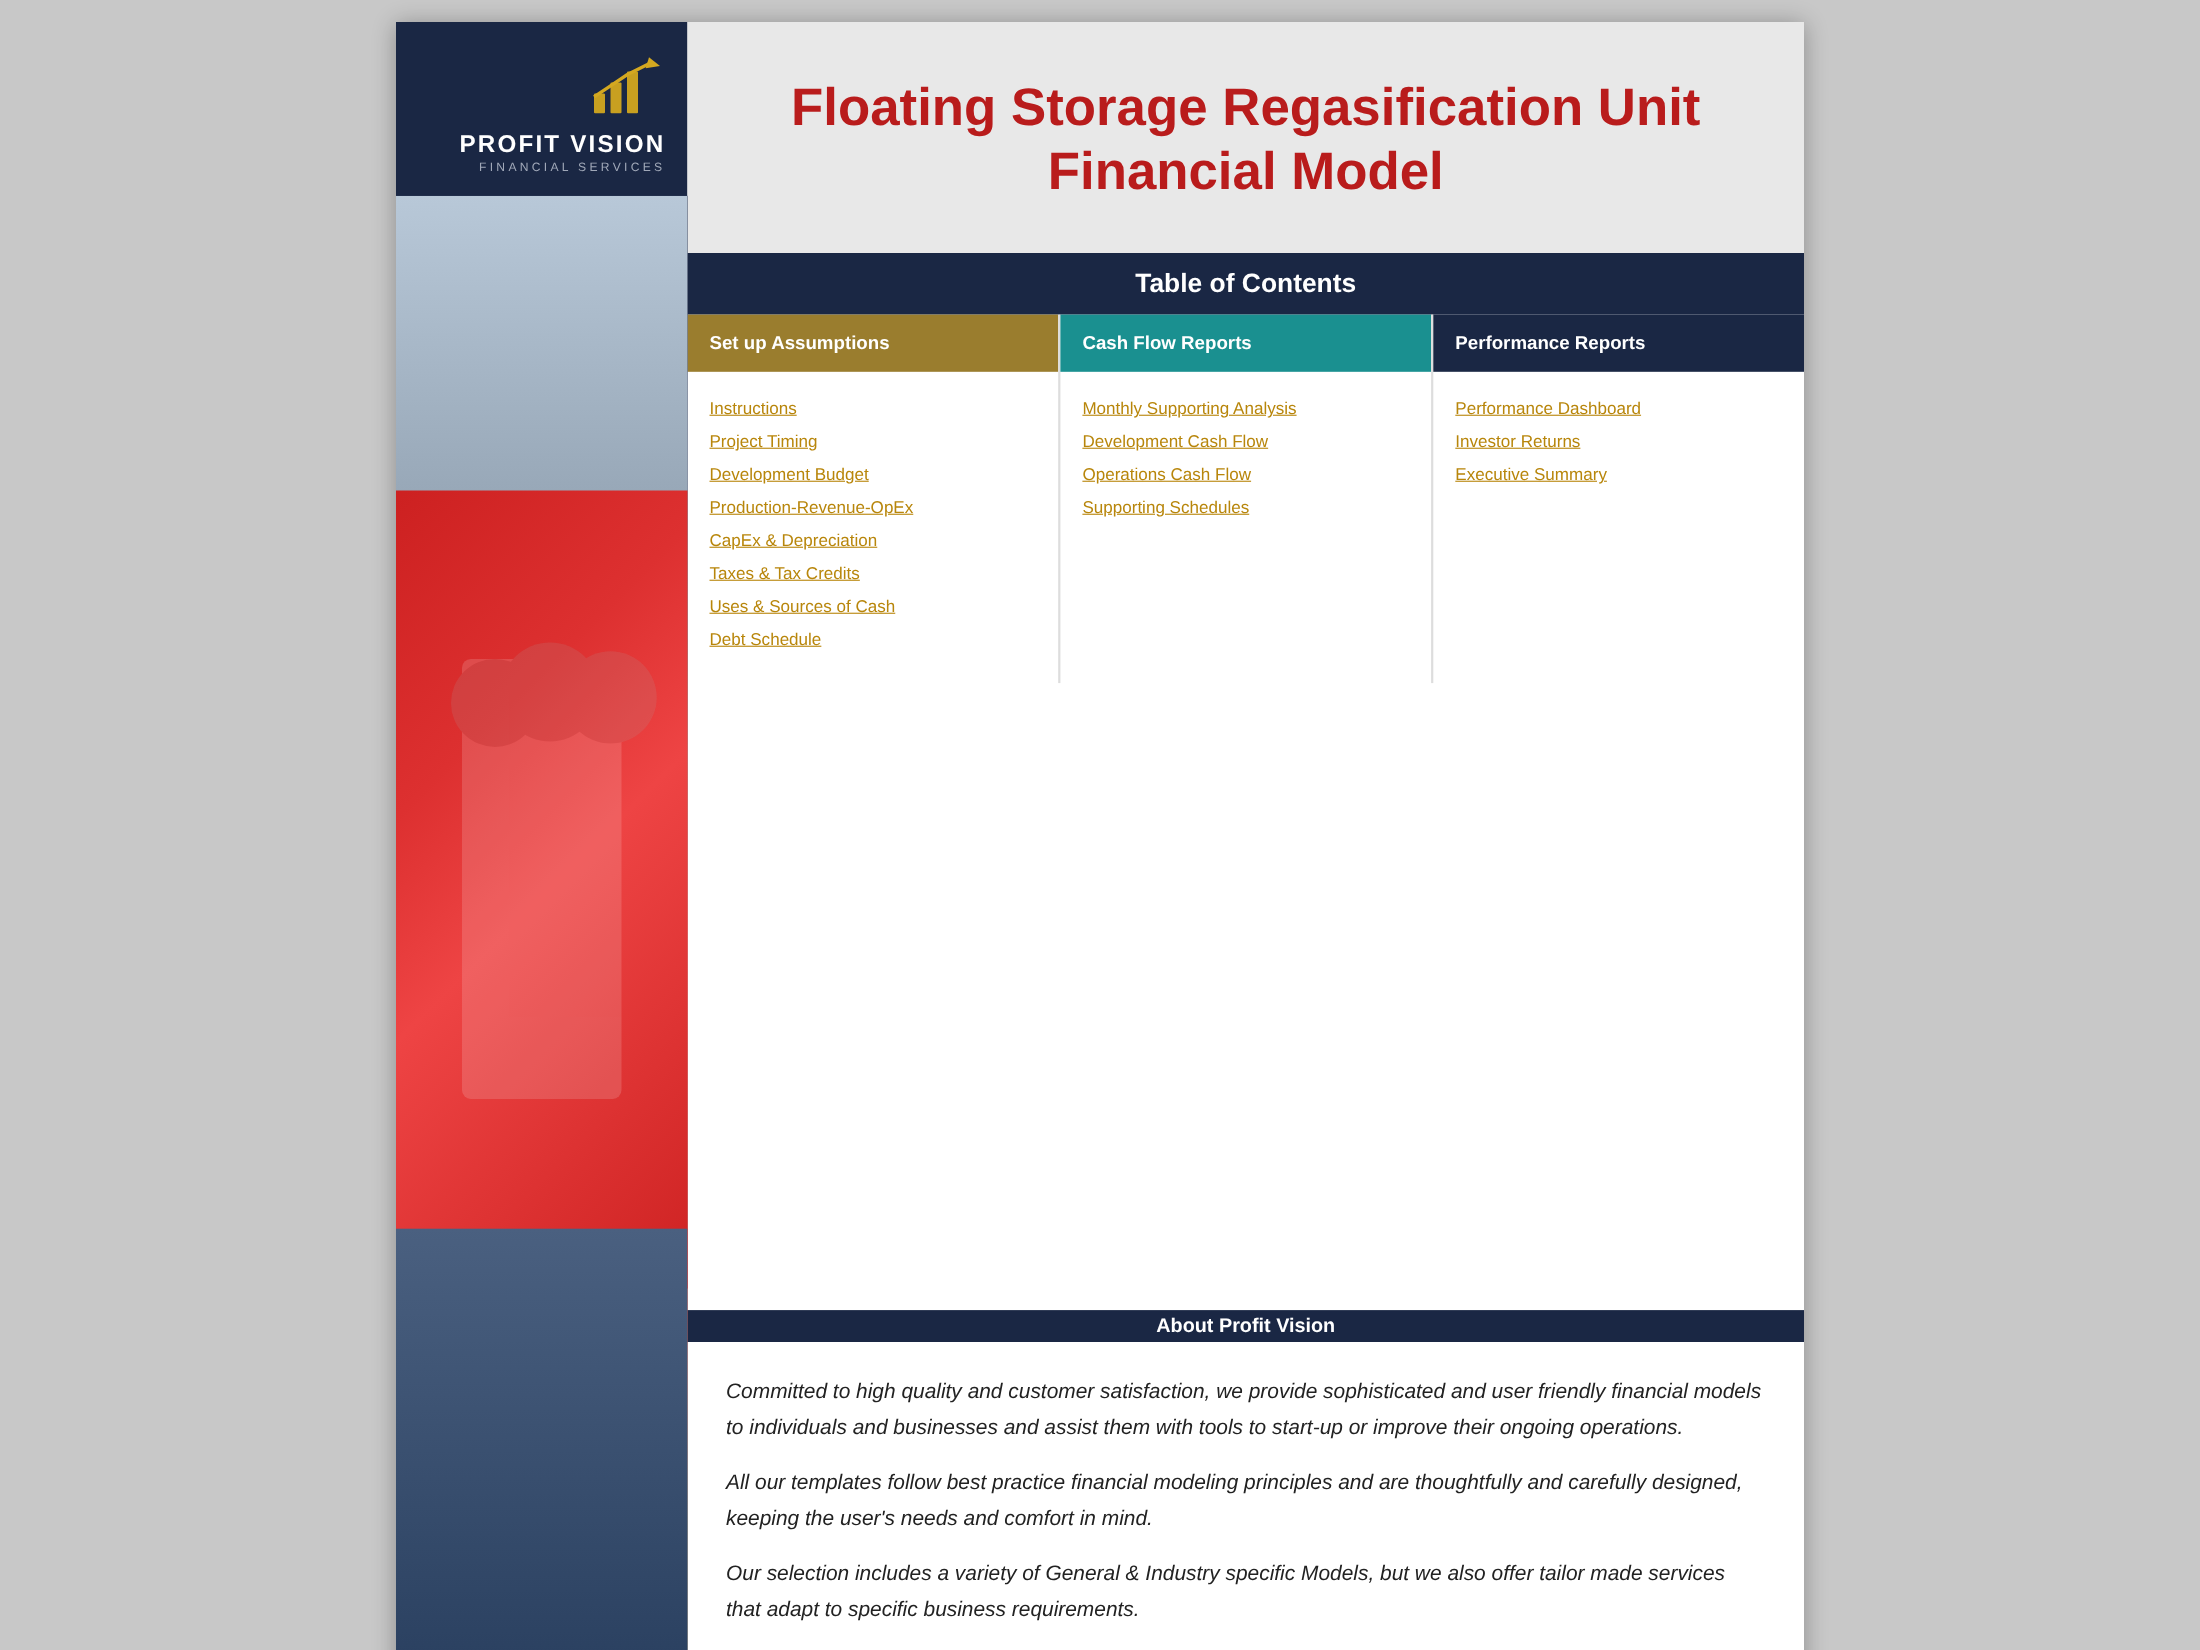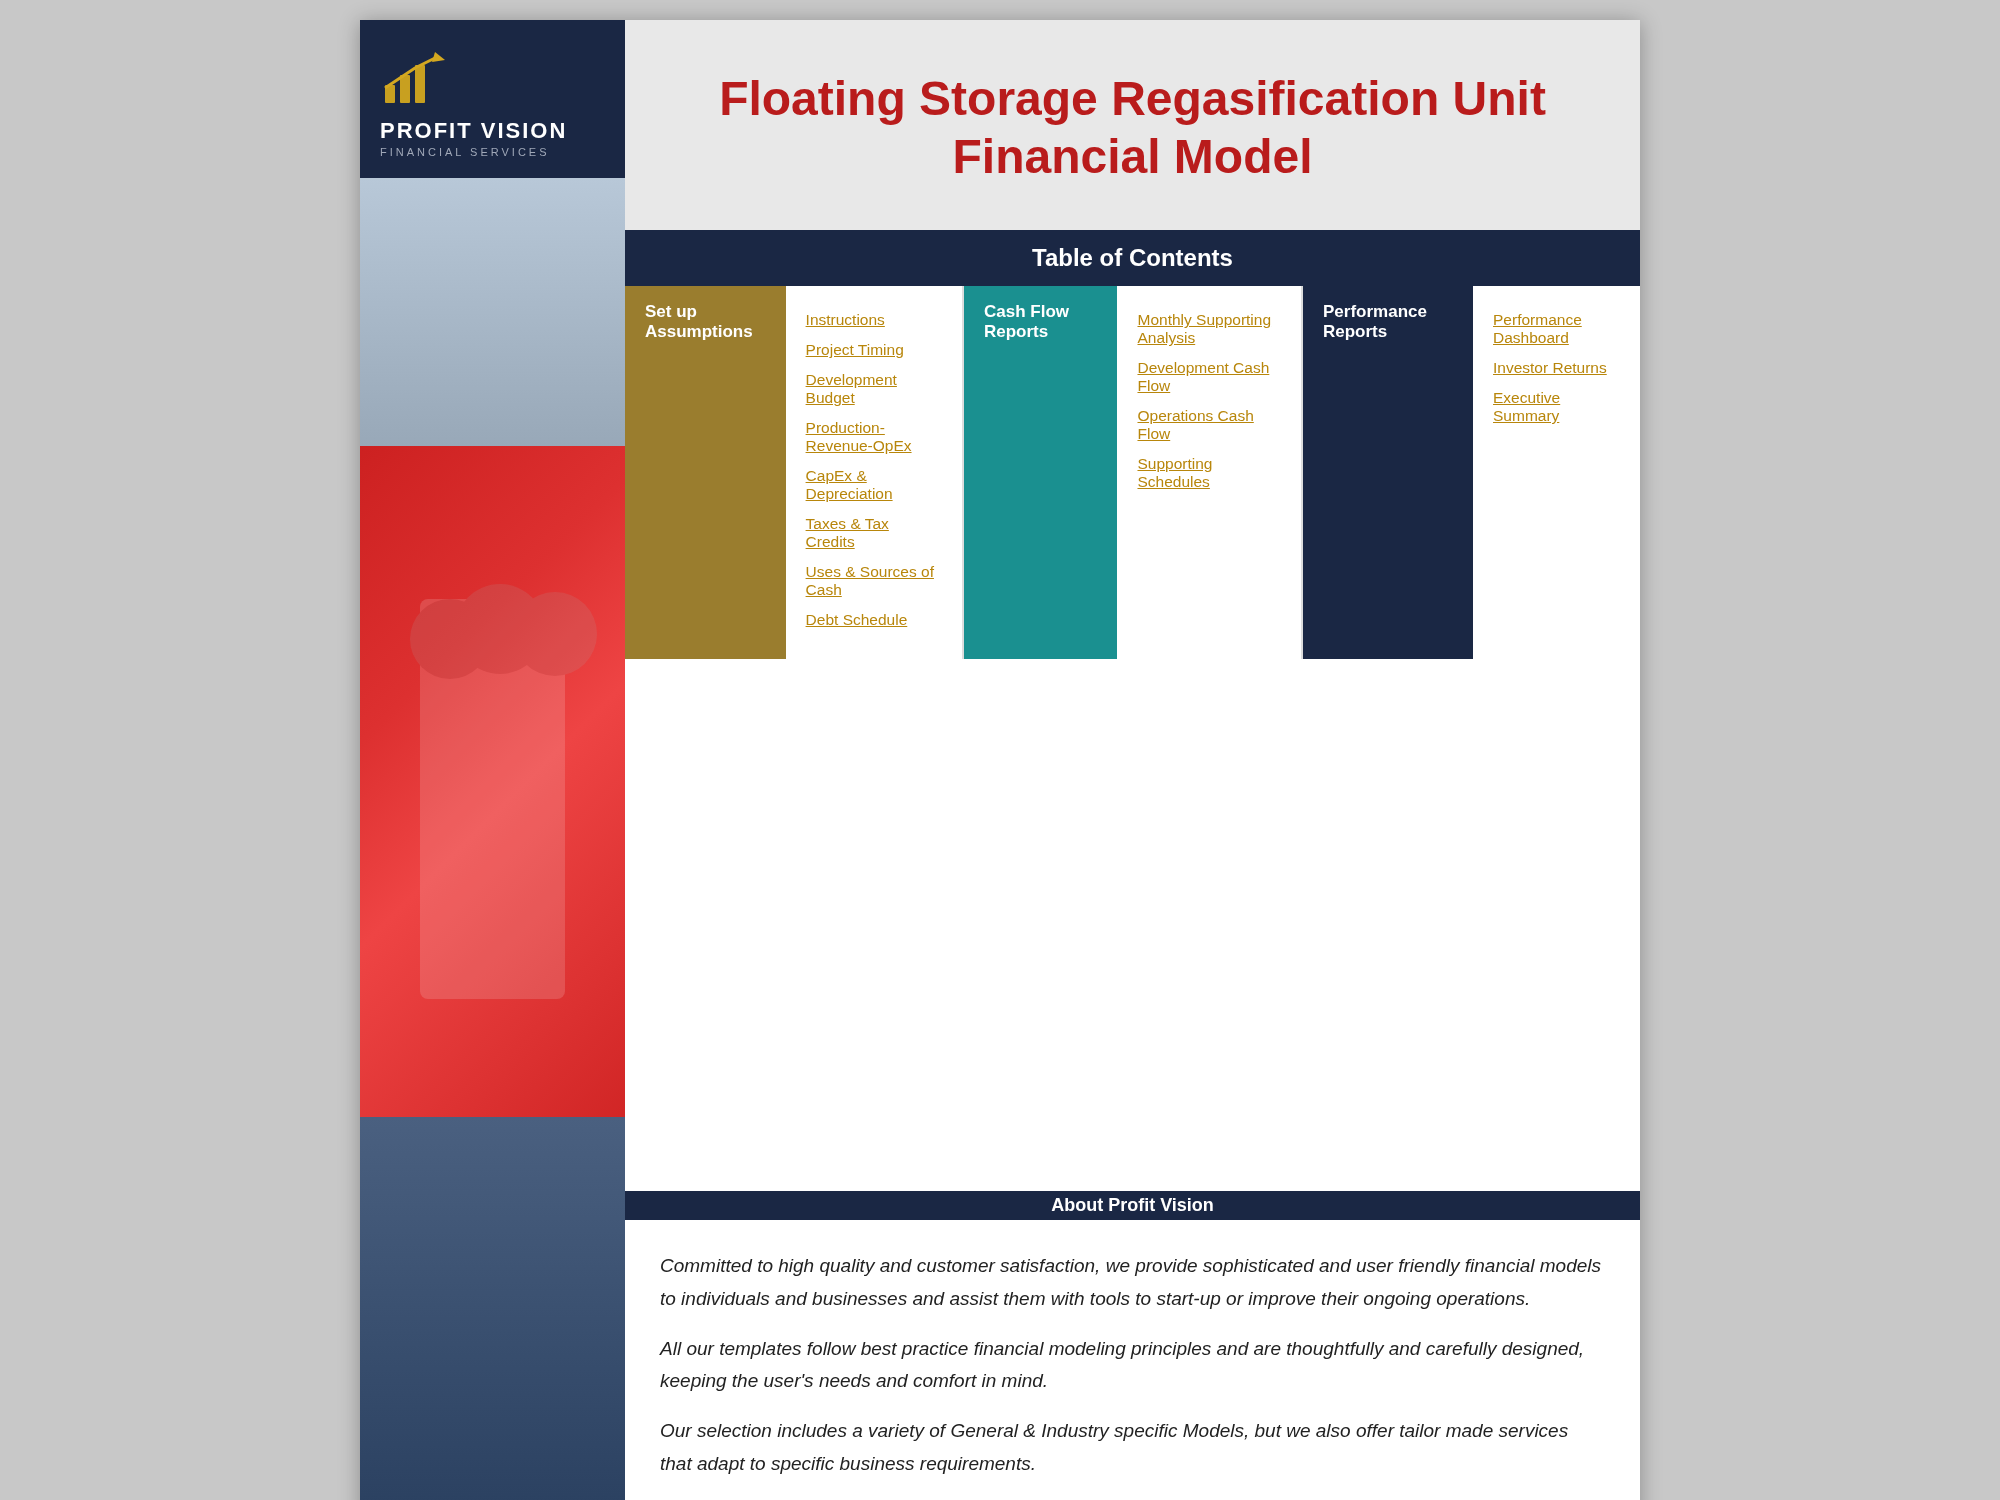--- a/index.html
+++ b/index.html
@@ -28,21 +28,21 @@
       background: #1a2744;
       display: flex;
       flex-direction: column;
       align-items: center;
       flex-shrink: 0;
     }
     .sidebar-logo-area {
       padding: 30px 20px 20px 20px;
       display: flex;
       flex-direction: column;
-      align-items: flex-start;
+      align-items: flex-end;
       width: 100%;
       background: #1a2744;
     }
     .logo-icon {
       width: 70px;
       height: 60px;
       margin-bottom: 8px;
     }
     .logo-text-profit {
       color: #fff;
@@ -94,20 +94,21 @@
       font-weight: 600;
     }
     .toc-columns {
       display: flex;
       flex-direction: row;
       width: 100%;
     }
     .toc-column {
       flex: 1;
       display: flex;
+      flex-direction: column;
     }
     .toc-column-header {
       padding: 16px 20px;
       font-size: 17px;
       font-weight: 600;
       color: #fff;
     }
     .toc-column-header.gold {
       background: #9a7d2e;
     }

